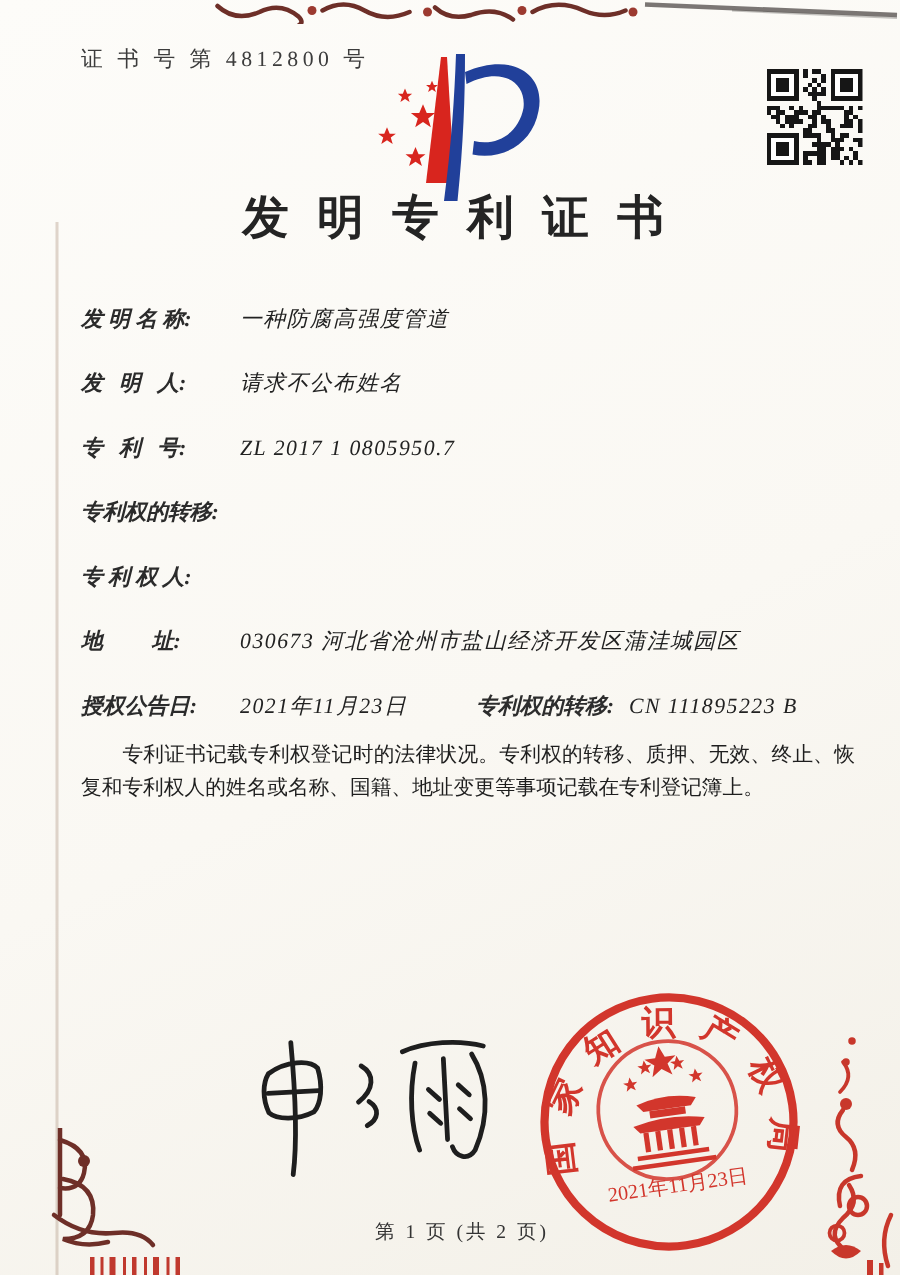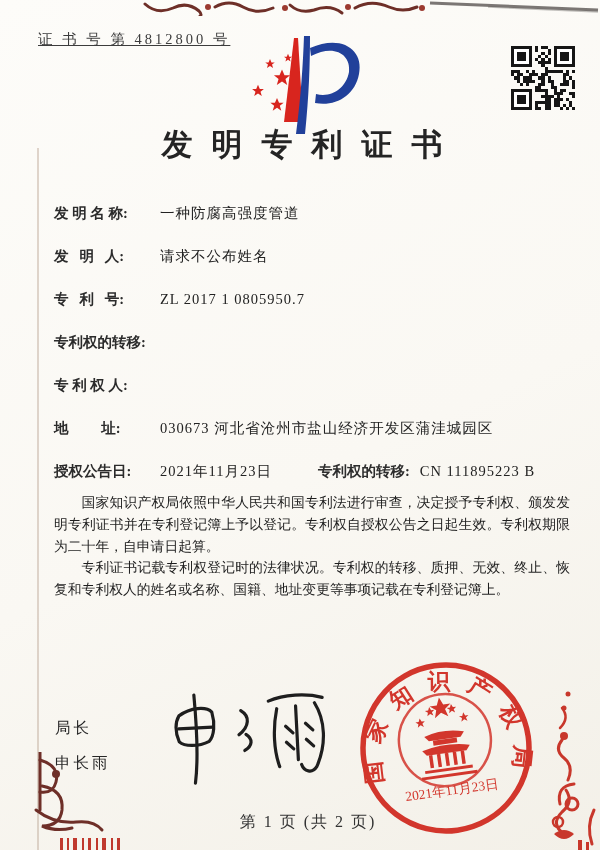--- a/index.html
+++ b/index.html
@@ -1,40 +1,40 @@
 <!DOCTYPE html>
 <html><head>
 <meta charset="utf-8">
 <style>
   html,body{margin:0;padding:0;background:#e8e6e1;}
   .page{position:relative;width:600px;height:850px;margin:0 auto;overflow:hidden;
     background:linear-gradient(155deg,#fdfcf9 0%,#faf8f3 55%,#f3f0e8 100%);
     font-family:"Liberation Serif","DejaVu Serif",serif;color:#2d2d2d;}
 
-  .cert-no{position:absolute;left:38px;top:30px;font-size:14.5px;letter-spacing:3px;color:#3c3c3c;text-decoration:underline;}
+  .cert-no{position:absolute;left:54px;top:30px;font-size:14.5px;letter-spacing:3px;color:#3c3c3c;}
   .logo{position:absolute;left:238px;top:34px;}
   .qr{position:absolute;left:511px;top:46px;}
   .title{position:absolute;left:4px;right:0;top:124px;text-align:center;font-size:31px;font-weight:700;
     letter-spacing:19px;text-indent:19px;color:#242424;}
 
   .fields{position:absolute;left:54px;top:204px;width:515px;}
-  .frow{display:flex;align-items:flex-end;font-size:14.5px;line-height:19px;margin-bottom:24px;}
+  .frow{display:flex;align-items:flex-end;font-size:14.5px;line-height:19px;margin-bottom:24px;font-style:italic;}
   .frow .lab{width:94px;flex-shrink:0;white-space:pre;font-weight:600;color:#2b2b2b;}
   .frow .val{padding-left:12px;letter-spacing:1px;white-space:pre;color:#222;}
   .frow .lab2{margin-left:46px;font-weight:600;white-space:pre;}
   .frow .val2{padding-left:10px;letter-spacing:1px;white-space:pre;color:#222;}
 
   .paras{position:absolute;left:54px;top:492px;width:516px;font-size:13.8px;line-height:21.8px;color:#1e1e1e;}
   .paras p{margin:0;text-indent:2em;text-align:justify;}
 
   .signer{position:absolute;left:55px;top:710px;font-size:15.5px;letter-spacing:3px;line-height:35px;color:#262626;}
   .signature{position:absolute;left:158px;top:682px;transform:rotate(-3deg);}
 
   .seal{position:absolute;left:356px;top:658px;width:180px;height:180px;transform:rotate(-8deg);opacity:.93;}
-  .footer{position:absolute;left:16px;right:0;top:812px;text-align:center;font-size:16px;letter-spacing:2px;color:#333;}
+  .footer{position:absolute;left:16px;right:0;top:812px;text-align:center;font-size:13px;letter-spacing:2px;color:#333;}
 
   .left-line{position:absolute;left:37px;top:148px;width:2px;height:702px;background:#c6b5a5;opacity:.55;}
   .orn-top{position:absolute;left:140px;top:0;}
   .orn-topright{position:absolute;left:428px;top:0;}
   .orn-bl{position:absolute;left:26px;top:752px;}
   .orn-br{position:absolute;left:534px;top:684px;}
 </style>
 </head>
 <body>
 
@@ -285,28 +285,23 @@
     </div>
     <div class="frow">
       <span class="lab">授权公告日:</span>
       <span class="val">2021年11月23日</span>
       <span class="lab2">专利权的转移:</span>
       <span class="val2">CN 111895223 B</span>
     </div>
   </div>
 
   <div class="paras">
-    <p>国家知识产权局依照中华人民共和国专利法进行审查，决定授予专利权、颁发发明专利证书并在专利登记簿上予以登记。专利权自授权公告之日起生效。专利权期限为二十年，自申请日起算。</p>
     <p>专利证书记载专利权登记时的法律状况。专利权的转移、质押、无效、终止、恢复和专利权人的姓名或名称、国籍、地址变更等事项记载在专利登记簿上。</p>
   </div>
 
-  <div class="signer">
-    <div>局长</div>
-    <div>申长雨</div>
-  </div>
 
   <svg class="signature" width="190" height="105" viewBox="0 0 190 105">
     <g fill="none" stroke="#1e1e1e" stroke-width="3.2" stroke-linecap="round" stroke-linejoin="round">
       <path d="M22,30 C34,22 50,22 55,28 C58,40 56,52 51,57 C40,62 26,61 21,56 C17,46 18,36 22,30 Z"></path>
       <path d="M21,43 L55,43"></path>
       <path d="M38,10 C39,35 40,70 35,98"></path>
       <path d="M84,28 C93,34 92,44 81,52"></path>
       <path d="M88,52 C95,57 94,64 86,68"></path>
       <path d="M112,20 C128,14 150,14 166,19"></path>
       <path d="M120,28 C115,48 115,70 120,86"></path>

